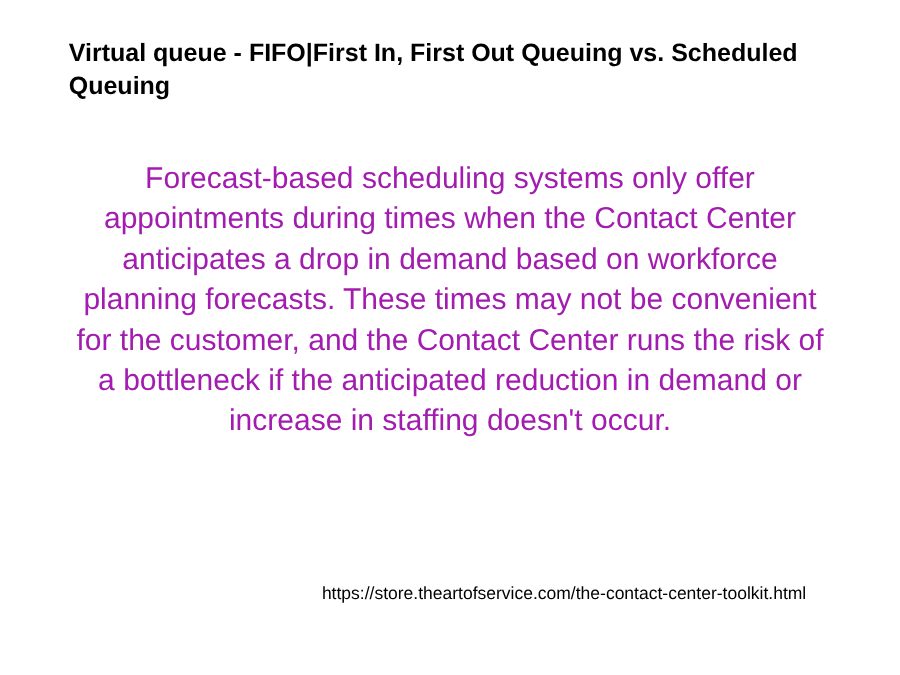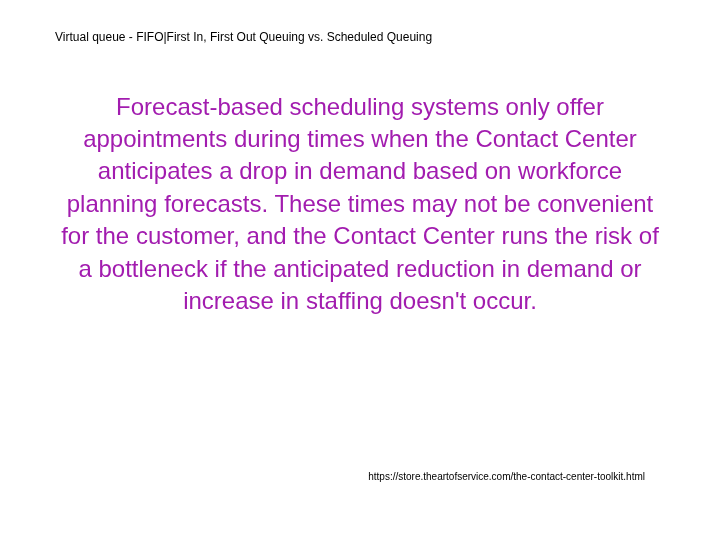--- a/index.html
+++ b/index.html
@@ -16,39 +16,39 @@
       overflow: hidden;
     }
     .slide {
       width: 100%;
       height: 100%;
       padding: 30px 55px 20px 55px;
       display: flex;
       flex-direction: column;
     }
     .title {
-      font-size: 12px;
-      font-weight: normal;
+      font-size: 20px;
+      font-weight: bold;
       color: #000000;
       text-align: left;
       margin-bottom: 45px;
       line-height: 1.3;
     }
     .body-text {
       font-size: 24px;
       color: #a21caf;
       text-align: center;
       line-height: 1.35;
       padding: 0 5px;
     }
     .footer-url {
       position: absolute;
       bottom: 58px;
       right: 75px;
-      font-size: 10px;
+      font-size: 14px;
       color: #000000;
       text-align: right;
     }
   </style>
 </head>
 <body>
 
 <div class="slide">
   <div class="title">Virtual queue - FIFO|First In, First Out Queuing vs. Scheduled Queuing</div>
   <div class="body-text">Forecast-based scheduling systems only offer appointments during times when the Contact Center anticipates a drop in demand based on workforce planning forecasts. These times may not be convenient for the customer, and the Contact Center runs the risk of a bottleneck if the anticipated reduction in demand or increase in staffing doesn't occur.</div>

